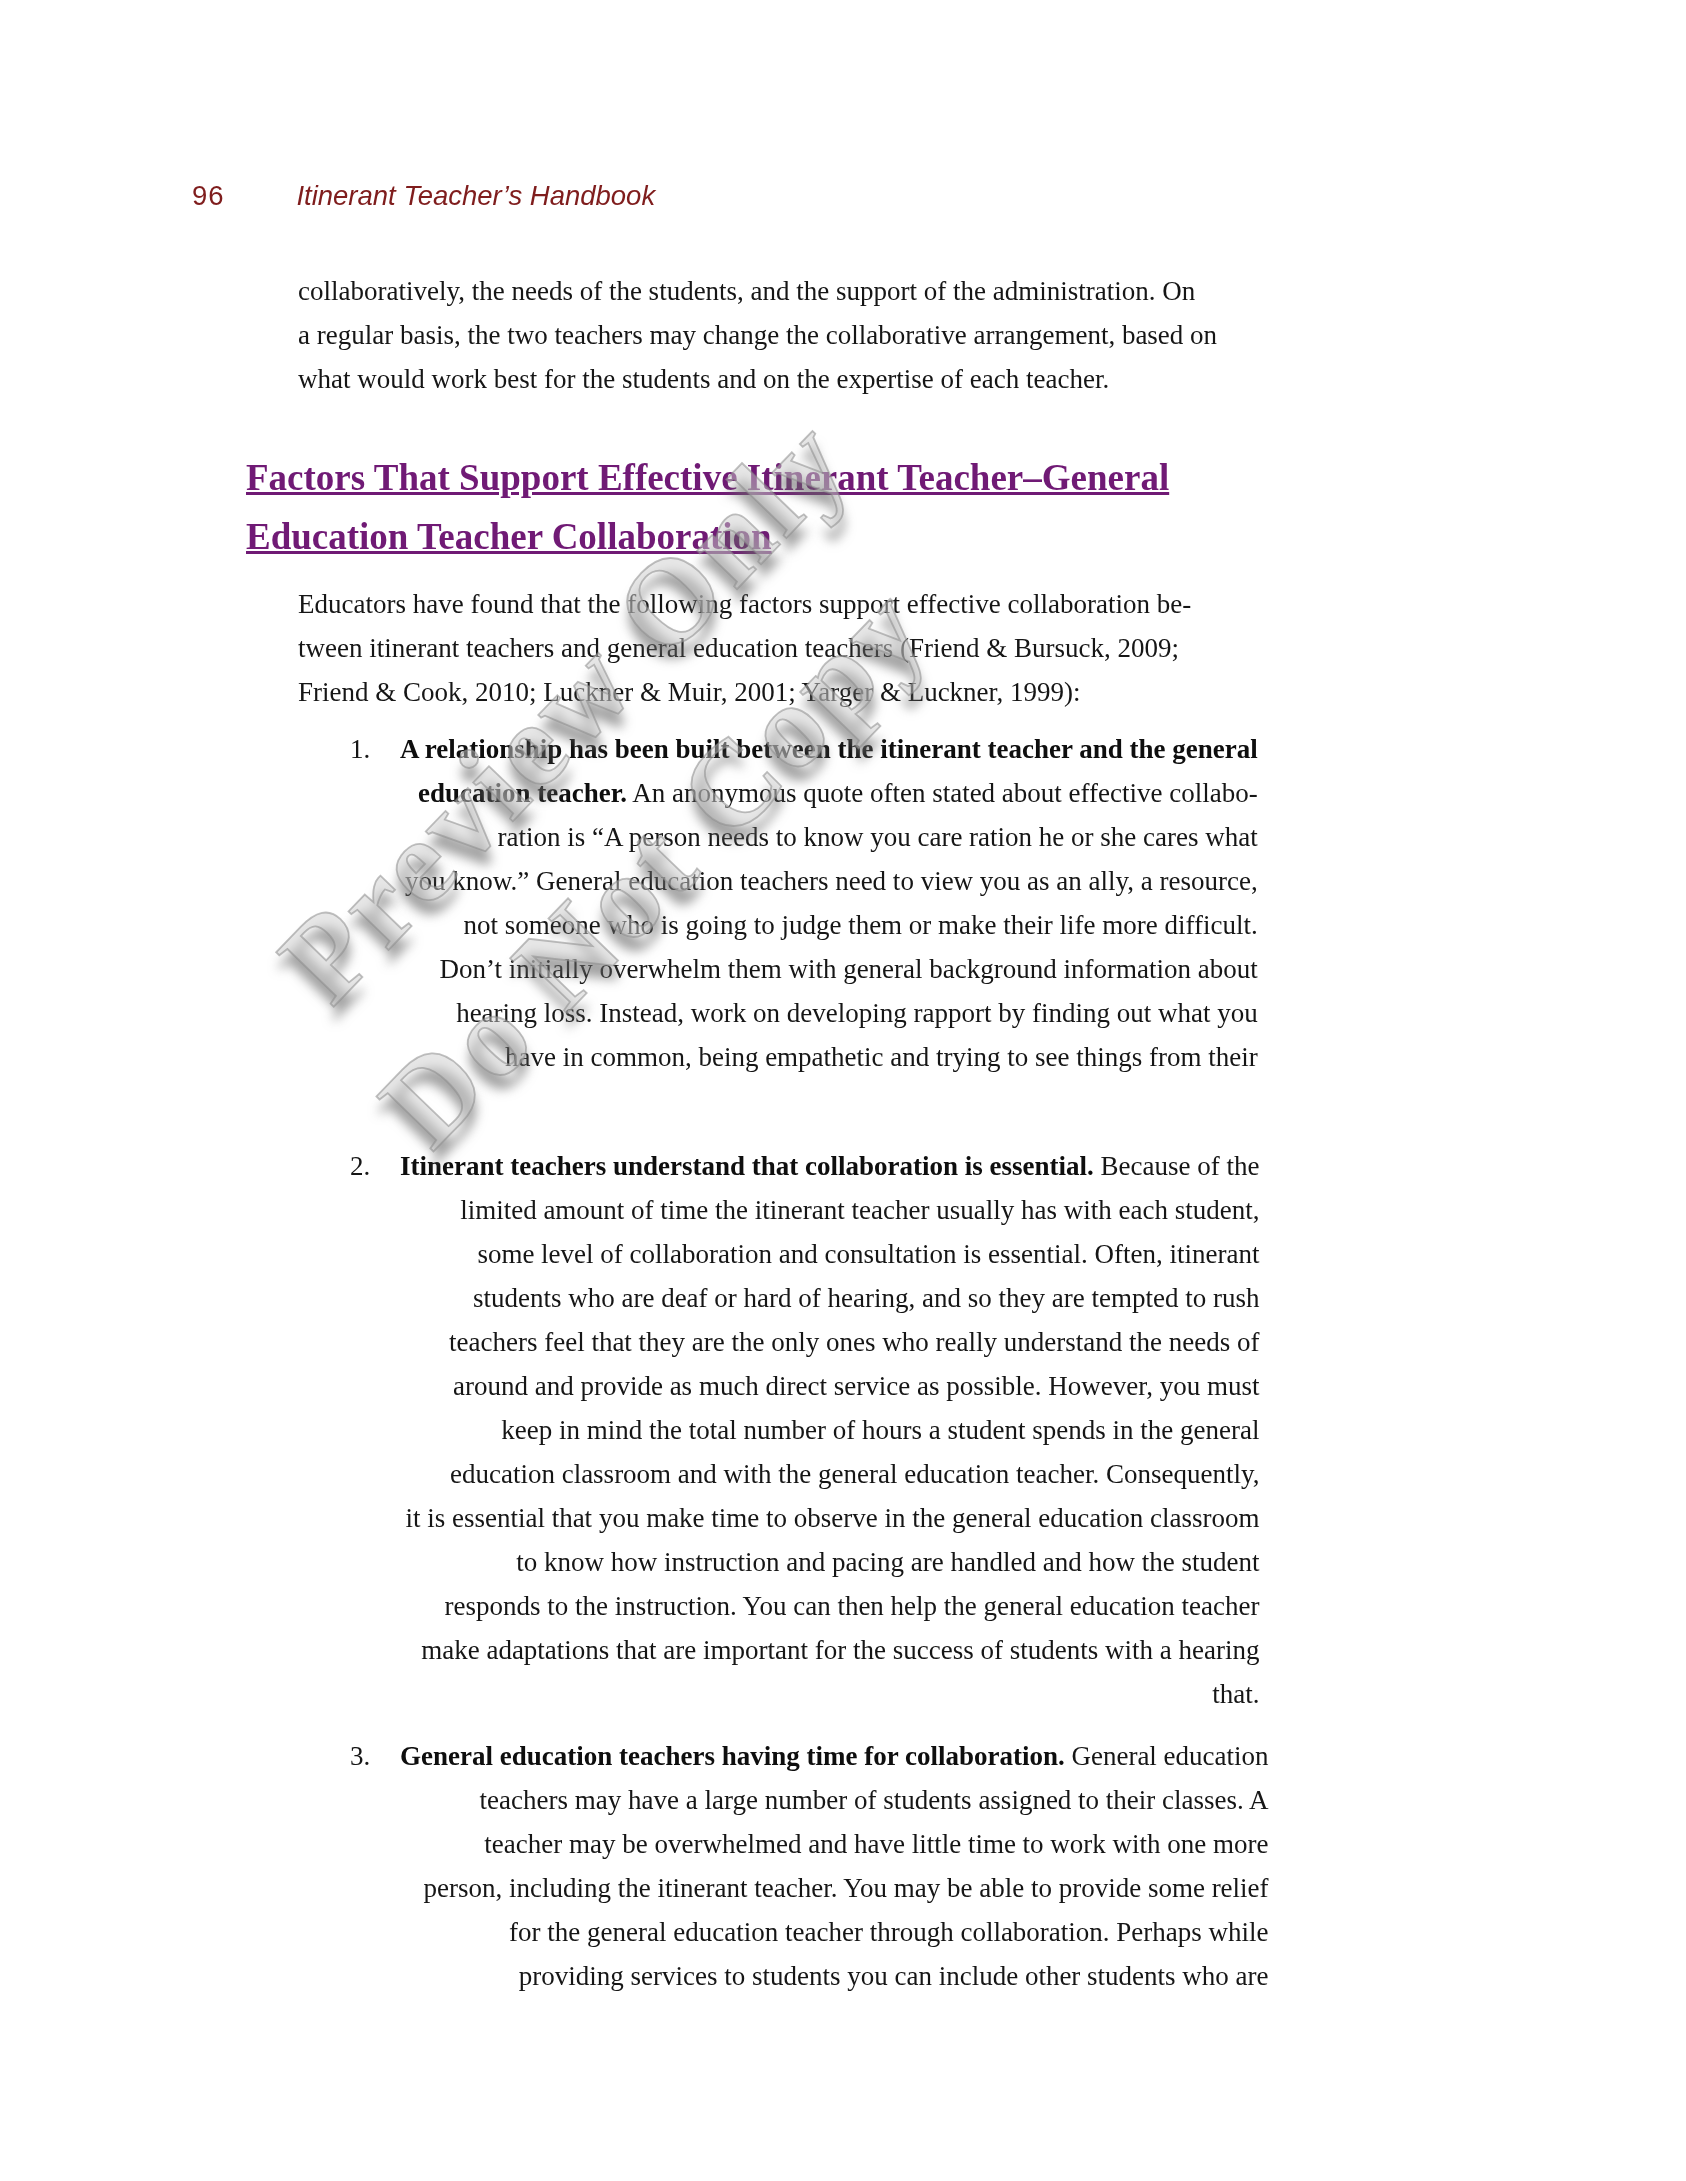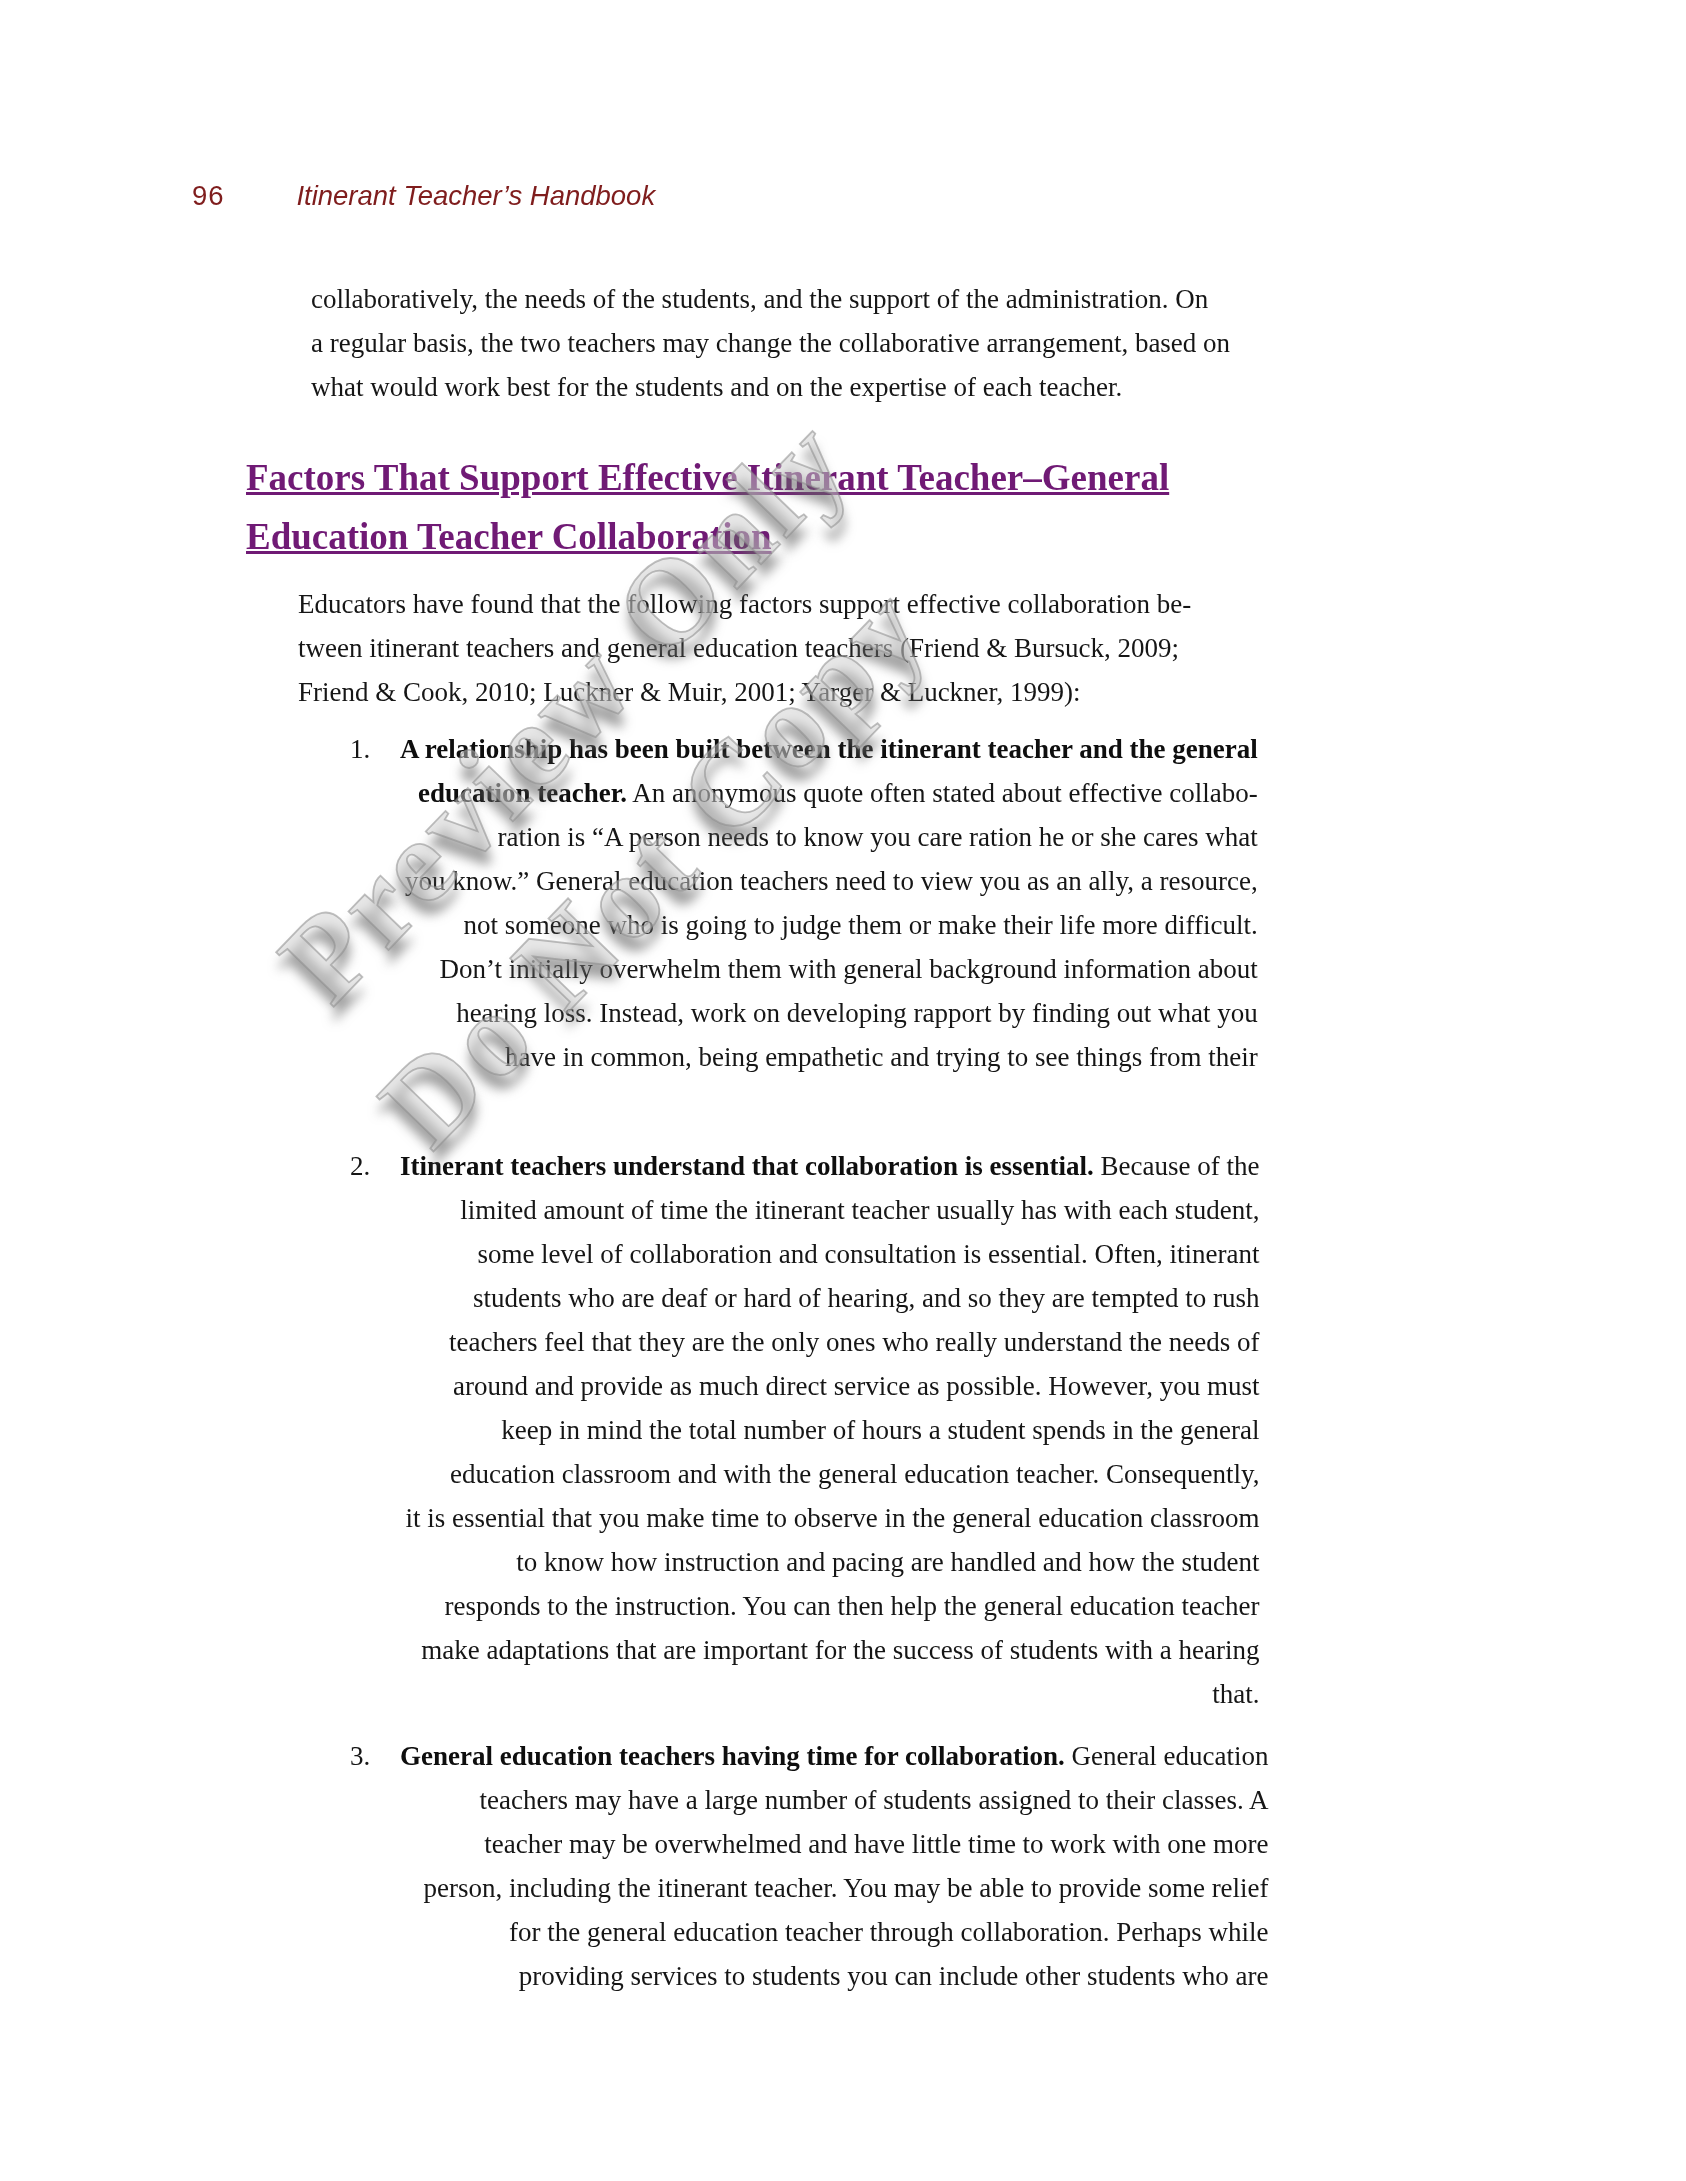--- a/index.html
+++ b/index.html
@@ -21,21 +21,21 @@
     white-space:nowrap;
   }
   .running-header .pagenum{font-style:normal;letter-spacing:0.9px;}
   .running-header .booktitle{font-style:italic;margin-left:72px;}
 
   
   .textblock{position:absolute;font-size:27px;line-height:44px;white-space:nowrap;}
   .textblock .line{white-space:nowrap;}
 
   .para{left:298px;width:1157px;}
-  .intro{top:277px;margin-left:13px;}
+  .intro{top:269px;}
   .lead{top:582px;}
 
   .section-heading{
     position:absolute;left:246px;top:448px;
     font-size:37px;line-height:59px;font-weight:bold;
     color:#701a75;white-space:nowrap;text-decoration:underline;
   }
 
   .list-item{position:absolute;left:350px;font-size:27px;line-height:44px;}
   .list-item .num{position:absolute;left:0;top:0;}

